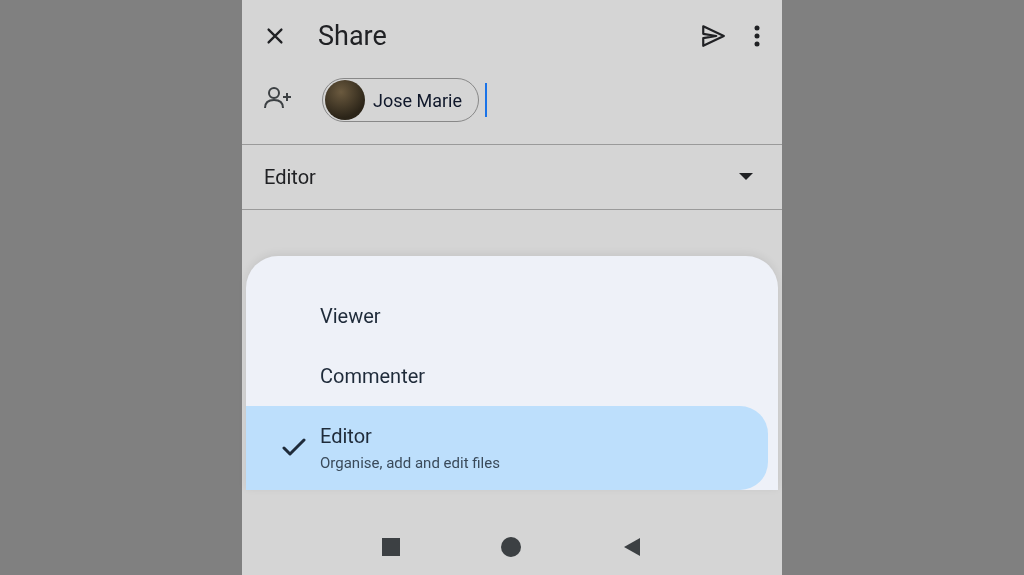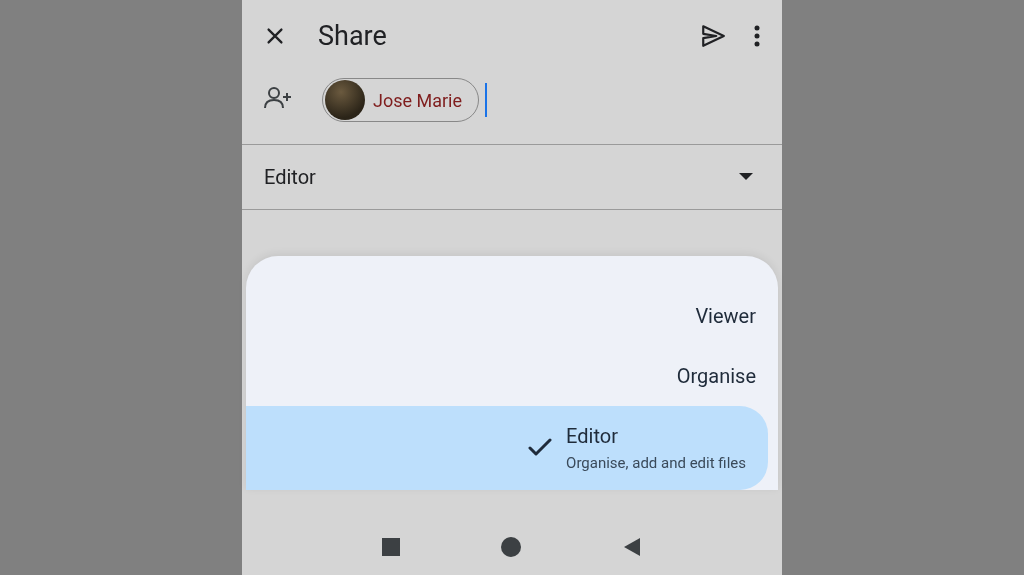--- a/index.html
+++ b/index.html
@@ -60,21 +60,21 @@
     .chip-avatar {
       width: 40px;
       height: 40px;
       border-radius: 50%;
       background: radial-gradient(circle at 40% 30%, #6b5a3f, #2b2418 70%);
       margin: 2px 8px 2px 2px;
       flex-shrink: 0;
     }
     .chip-name {
       font-size: 18px;
-      color: #7f1d1d;
+      color: #0f172a;
     }
     .cursor {
       width: 2px;
       height: 34px;
       background: #1a73e8;
       margin-left: 6px;
     }
     .role-row {
       display: flex;
       align-items: center;
@@ -96,21 +96,20 @@
       background: #eef1f8;
       border-radius: 32px 32px 0 0;
       padding: 30px 0 0 0;
       box-shadow: 0 -2px 8px rgba(0,0,0,0.08);
     }
     .option {
       display: flex;
       align-items: center;
       padding: 18px 22px;
       cursor: pointer;
-      justify-content: flex-end;
     }
     .option.selected {
       background: #bddffc;
       border-radius: 0 28px 28px 0;
       margin-right: 10px;
     }
     .option-check {
       width: 52px;
       display: flex;
       justify-content: center;
@@ -195,21 +194,21 @@
   <div class="popup">
     <div class="option">
       <div class="option-check"></div>
       <div class="option-text">
         <div class="option-label">Viewer</div>
       </div>
     </div>
     <div class="option">
       <div class="option-check"></div>
       <div class="option-text">
-        <div class="option-label">Organise</div>
+        <div class="option-label">Commenter</div>
       </div>
     </div>
     <div class="option selected">
       <div class="option-check">
         <svg width="26" height="20" viewBox="0 0 26 20">
             <path d="M3 10 L9 16 L23 2" fill="none" stroke="#1f2b3a" stroke-width="3" stroke-linecap="round" stroke-linejoin="round"></path>
           </svg>
       </div>
       <div class="option-text">
         <div class="option-label">Editor</div>

